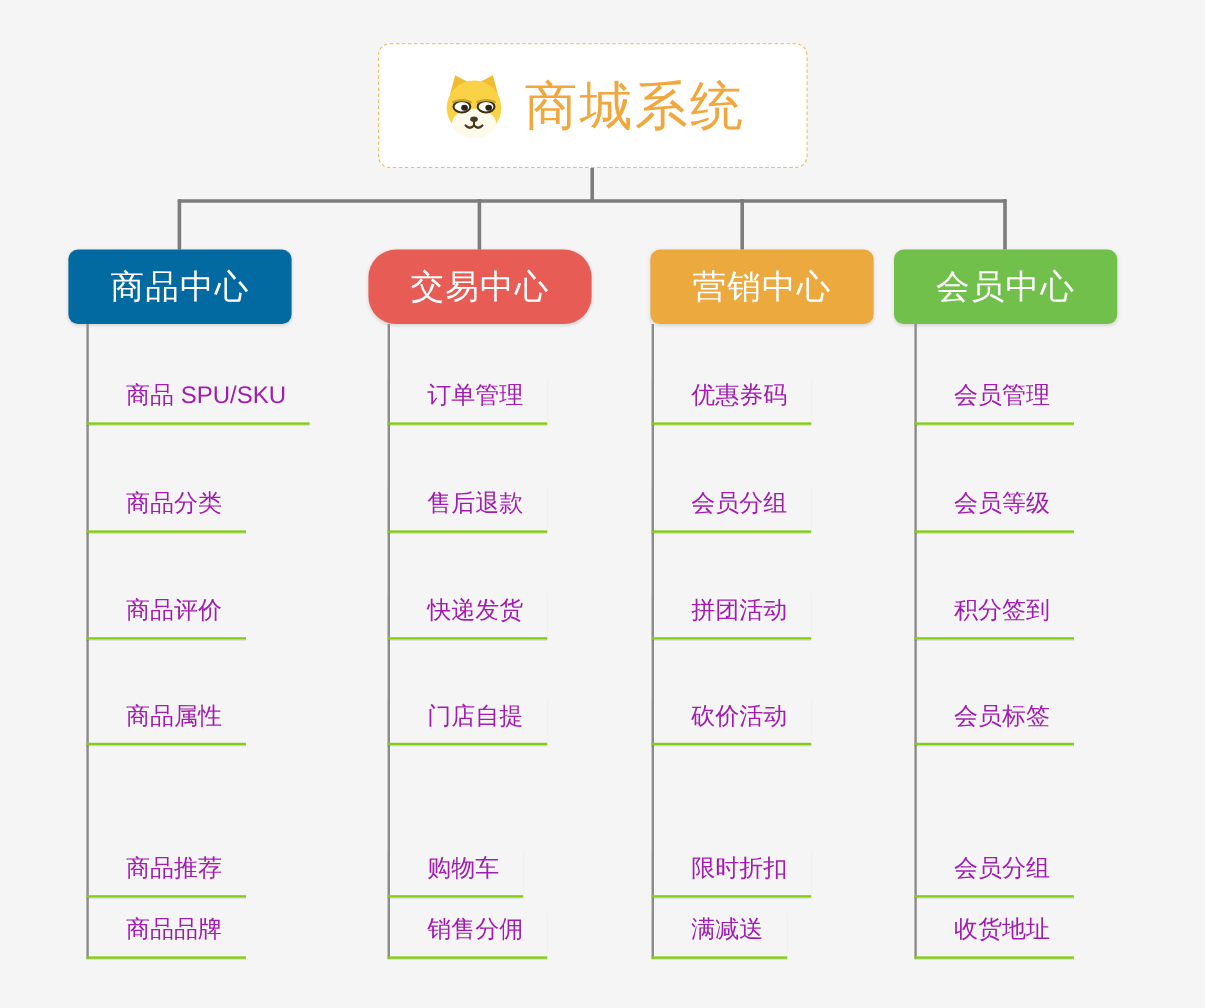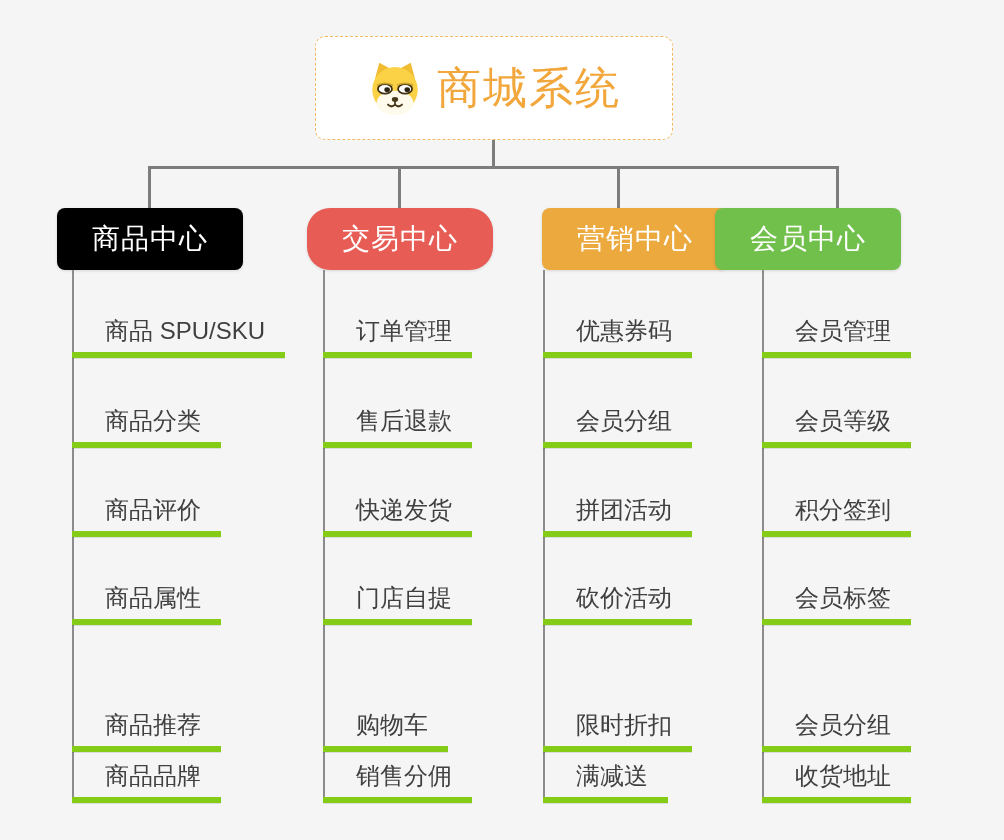--- a/index.html
+++ b/index.html
@@ -17,30 +17,30 @@
   .root-node{position:absolute;left:315px;top:36px;width:358px;height:104px;box-sizing:border-box;
     background:#ffffff;border:1px dashed #f3b95f;border-radius:10px;
     display:flex;align-items:center;justify-content:center;gap:14px;}
   .root-title{font-size:44px;letter-spacing:2px;color:#f2a73d;}
   .dog{width:56px;height:56px;display:inline-flex;}
 
   
   .branch-node{position:absolute;top:208px;width:186px;height:62px;border-radius:8px;
     display:flex;align-items:center;justify-content:center;color:#ffffff;font-size:28px;
     letter-spacing:1px;box-shadow:0 1px 3px rgba(0,0,0,0.12);}
-  .b1{left:57px;} .b2{left:307px;border-radius:23px;} .b3{left:542px;} .b4{left:715px;}
+  .b1{left:57px;} .b2{left:307px;border-radius:23px;} .b3{left:542px;} .b4{left:745px;}
 
   
   .vline{position:absolute;top:270px;height:529px;width:2px;background:#8c8c8c;}
   .v1{left:72px;} .v2{left:323px;} .v3{left:543px;} .v4{left:762px;}
 
   
   .leaf{position:absolute;box-sizing:content-box;white-space:nowrap;
-    font-size:24px;line-height:31px;color:#404040;
-    padding:0 20px 6px 33px;border-bottom:6px solid #84cc16;
+    font-size:20px;line-height:31px;color:#a21caf;
+    padding:0 20px 6px 33px;border-bottom:2px solid #84cc16;
     box-shadow:0 1px 0 rgba(0,0,0,0.10);}
   .c1{left:72px;} .c2{left:323px;} .c3{left:543px;} .c4{left:762px;}
   .r1{top:315px;} .r2{top:405px;} .r3{top:494px;} .r4{top:582px;} .r5{top:688px;margin-top:21px;} .r6{top:760px;text-align:center;}
 </style>
 </head>
 <body>
 
 <div class="canvas">
 
   <div class="conn root-stub"></div>
@@ -64,21 +64,21 @@
         <path d="M12 28.5 Q20.5 25 29 28.5" fill="none" stroke="#caa22e" stroke-width="2" stroke-linecap="round"></path>
         <path d="M35 28.5 Q43.5 25 52 28.5" fill="none" stroke="#caa22e" stroke-width="2" stroke-linecap="round"></path>
         <ellipse cx="32" cy="45" rx="3.6" ry="2.6" fill="#4a3a1c"></ellipse>
         <path d="M32 45 L32 50" stroke="#4a3a1c" stroke-width="2" stroke-linecap="round"></path>
         <path d="M24 51 Q28 55 32 51 Q36 55 40 51" fill="none" stroke="#4a3a1c" stroke-width="2.2" stroke-linecap="round"></path>
       </svg>
     </span>
     <span class="root-title" style="color: rgb(242, 167, 61);">商城系统</span>
   </div>
 
-  <div class="branch-node b1" style="background: #000000;">
+  <div class="branch-node b1" style="background: #0369a1;">
     <span>商品中心</span>
   </div>
   <div class="branch-node b2" style="background: rgb(231, 92, 85);">
     <span>交易中心</span>
   </div>
   <div class="branch-node b3" style="background: rgb(235, 169, 62);">
     <span>营销中心</span>
   </div>
   <div class="branch-node b4" style="background: rgb(114, 192, 76);">
     <span>会员中心</span>

